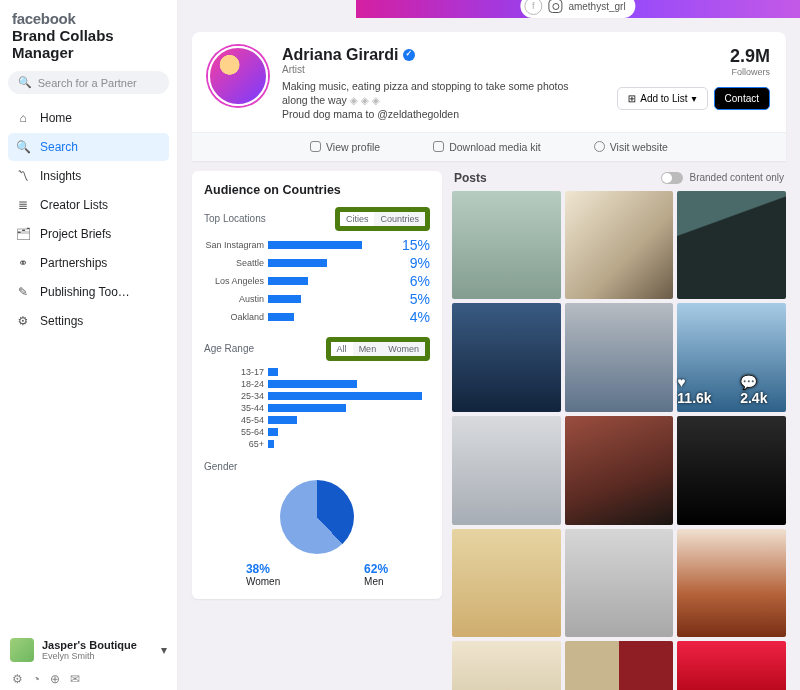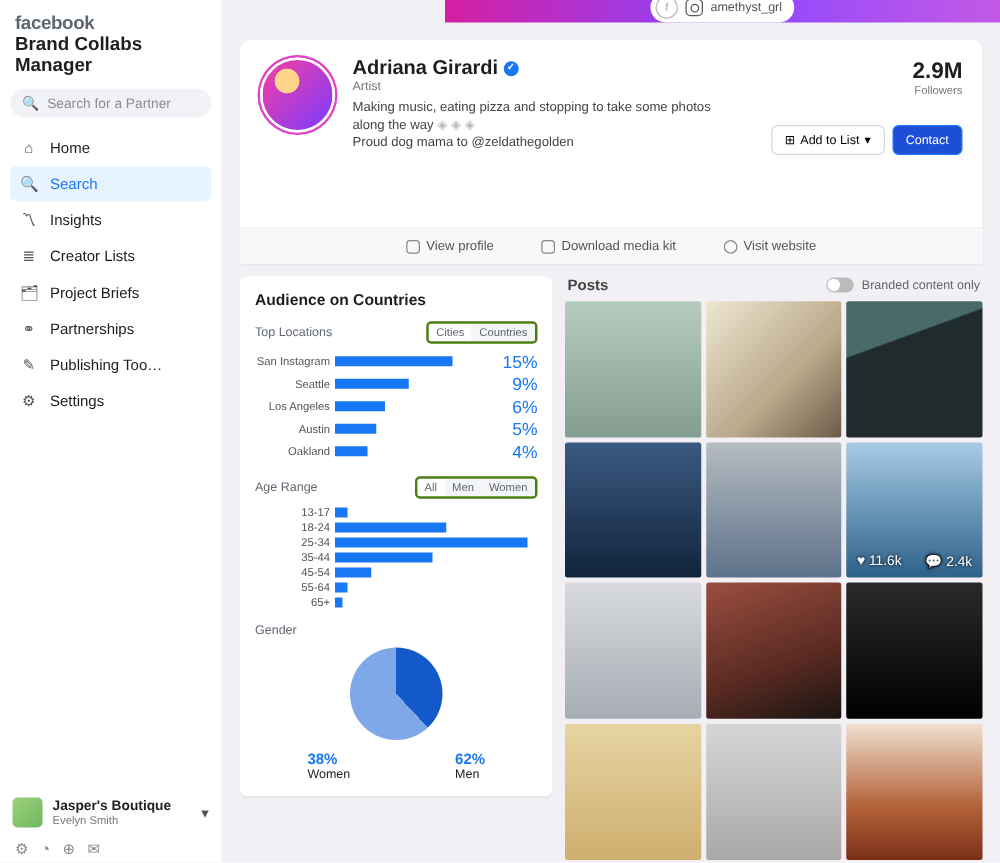--- a/index.html
+++ b/index.html
@@ -37,44 +37,44 @@
 .main { flex: 1; background: #f2f0f5; overflow: hidden; position: relative; }
 .profile-card { background: #fff; margin: 14px 14px 10px; border-radius: 8px 8px 0 0; box-shadow: 0 1px 2px rgba(0,0,0,.06); }
 .profile-top { display: flex; gap: 14px; padding: 14px 16px 10px; }
 .avatar { width: 60px; height: 60px; border-radius: 50%; background: radial-gradient(circle at 35% 30%, #ffd38a 18%, transparent 19%), linear-gradient(135deg,#f73ea0,#7a3bff); border: 2px solid #fff; box-shadow: 0 0 0 2px #e142c7; }
 .p-name { font-size: 16px; font-weight: 700; display: flex; align-items: center; gap: 5px; }
 .verified { width: 12px; height: 12px; background: #1877f2; border-radius: 50%; position: relative; }
 .verified::after { content: "✓"; color: #fff; font-size: 8px; position: absolute; top: 0; left: 2px; }
 .p-role { font-size: 10px; color: #777; }
 .p-bio { font-size: 10.5px; color: #444; margin-top: 4px; line-height: 1.35; }
 .p-bio .camicons { color: #bbb; }
-.p-right { margin-left: auto; text-align: right; display: flex; flex-direction: column; align-items: flex-end; gap: 23px; }
+.p-right { margin-left: auto; text-align: right; display: flex; flex-direction: column; align-items: flex-end; gap: 10px; }
 .followers-n { font-size: 18px; font-weight: 700; }
 .followers-l { font-size: 9px; color: #777; }
 .btnrow { display: flex; gap: 6px; }
 .btn { font-size: 10px; padding: 5px 10px; border-radius: 5px; border: 1px solid #d6d9de; background: #fff; cursor: pointer; display: inline-flex; align-items: center; gap: 4px; }
-.btn.primary { background: #1d4ed8; color: #fff; border-color: #1877f2; }
-.profile-actions { background: #f7f8fa; padding: 8px; display: flex; justify-content: center; gap: 38px; font-size: 10.5px; color: #555; border-top: 1px solid #eee; margin-top: 48px; }
+.btn.primary { background: #000000; color: #fff; border-color: #1877f2; }
+.profile-actions { background: #f7f8fa; padding: 8px; display: flex; justify-content: center; gap: 53px; font-size: 10.5px; color: #555; border-top: 1px solid #eee; }
 .profile-actions span { display: inline-flex; align-items: center; gap: 5px; cursor: pointer; }
 .sm-ico { width: 11px; height: 11px; border: 1.2px solid #888; border-radius: 3px; display: inline-block; }
 .sm-ico.circ { border-radius: 50%; }
 
 
 .cols { display: flex; gap: 10px; margin: 0 14px; }
 .leftcol { width: 250px; }
 .card { background: #fff; border-radius: 6px; padding: 12px; box-shadow: 0 1px 2px rgba(0,0,0,.06); margin-bottom: 8px; }
 .card h4 { font-size: 12.5px; font-weight: 700; margin-bottom: 10px; }
 .partners-row { display: flex; gap: 8px; }
 .partner { width: 34px; height: 34px; border-radius: 50%; }
 .partner.a { background: radial-gradient(#fff 20%,transparent 21%), #2e9b5b; background-size: 8px 8px; }
 .partner.b { background: #1156cc; border: 2px solid #333; }
 .partner.c { background: #8a5a3c; }
 
 .sec-title { font-size: 10px; color: #606770; display: flex; justify-content: space-between; align-items: center; margin: 6px 0 6px; }
-.seg { display: flex; border: 2px solid #4d7c0f; border-radius: 4px; overflow: hidden; align-items: flex-end; }
+.seg { display: flex; border: 5px solid #4d7c0f; border-radius: 4px; overflow: hidden; align-items: flex-end; }
 .seg span { font-size: 9px; padding: 2px 6px; background: #f4f5f7; }
 .seg span.active { background: #fff; }
 
 .barviz { font-size: 9px; color: #555; }
 .barviz .row { display: flex; align-items: center; margin: 2px 0; }
 .barviz .lbl { width: 64px; text-align: right; padding-right: 4px; }
 .barviz .track { flex: 1; height: 8px; position: relative; }
 .barviz .bar { height: 8px; background: #1877f2; }
 .barviz .pct { margin-left: 4px; color: #1877f2; font-size: 14px; }
 
@@ -100,21 +100,21 @@
 .tile.t6 { background: linear-gradient(#a7cbe5,#2e6189); }
 .tile.t7 { background: linear-gradient(#d8dadd,#a7adb5); }
 .tile.t8 { background: linear-gradient(160deg,#9a4e3f,#5a2a22 60%,#1a1512); }
 .tile.t9 { background: linear-gradient(#2a2a2a,#000); }
 .tile.t10{ background: linear-gradient(#e6d4a2,#cfae6f); }
 .tile.t11{ background: linear-gradient(#d6d6d6,#a8a8a8); }
 .tile.t12{ background: linear-gradient(#f0e0d0,#b4633a 60%,#7a2f16); }
 .tile.t13{ background: linear-gradient(#efe5ce,#caba96); }
 .tile.t14{ background: linear-gradient(90deg,#c7b68e 50%,#8e1e23 50%); }
 .tile.t15{ background: linear-gradient(#e24,#a01 60%); }
-.tile .overlay { position: absolute; left: 0; right: 0; bottom: 6px; display: flex; justify-content: center; gap: 19px; color: #fff; font-size: 11px; font-weight: 400; text-shadow: 0 0 3px #000; }
+.tile .overlay { position: absolute; left: 0; right: 0; bottom: 6px; display: flex; justify-content: center; gap: 19px; color: #fff; font-size: 14px; font-weight: 700; text-shadow: 0 0 3px #000; }
 
 
 .g { font-style: normal; }
 </style>
 </head>
 <body>
 
 <div class="layout">
 
   <aside class="sidebar">

